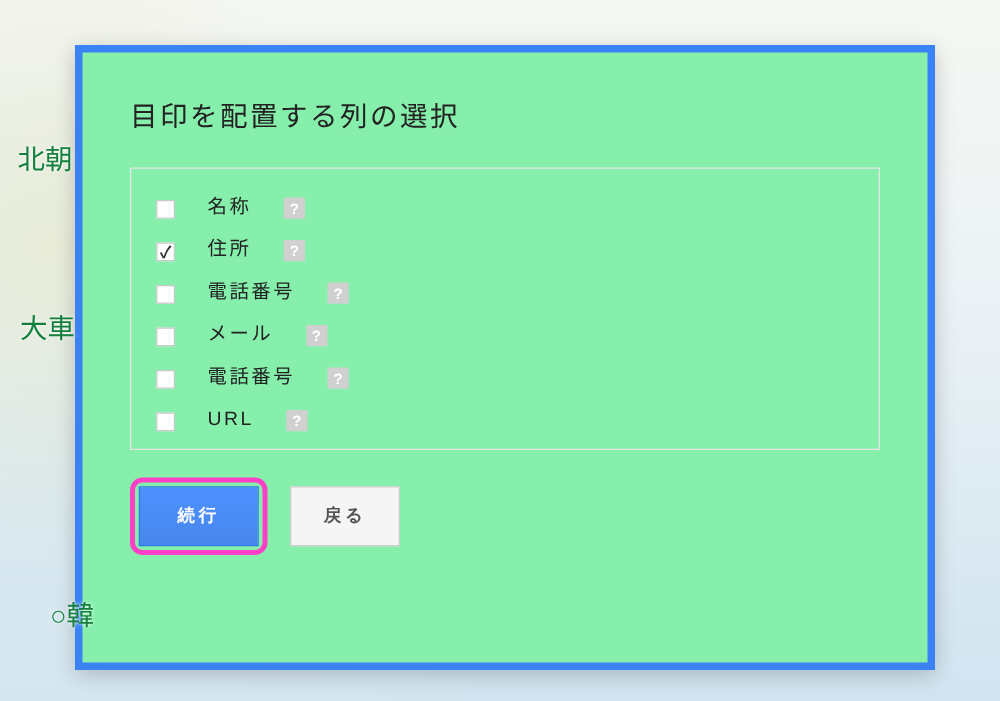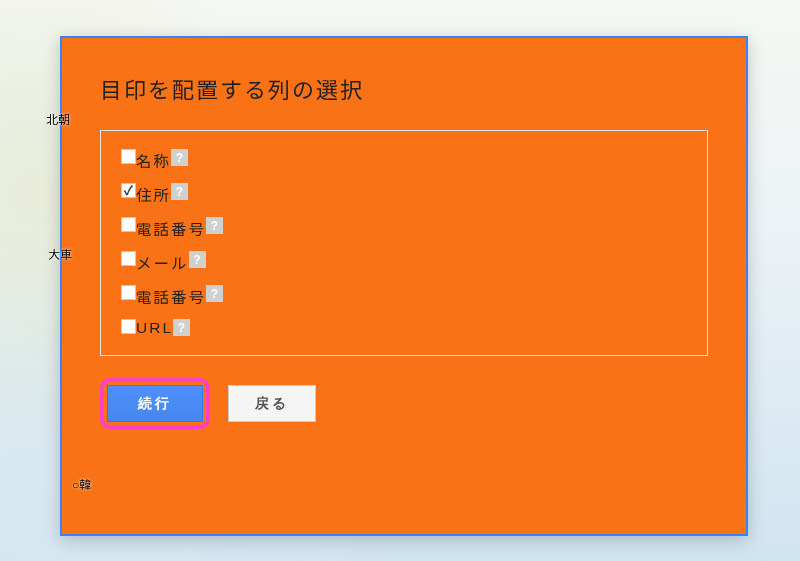--- a/index.html
+++ b/index.html
@@ -10,47 +10,46 @@
       position: relative; overflow: hidden;
     }
     .map-bg {
       position: absolute; inset: 0;
       background:
         radial-gradient(circle at 5% 35%, #e8ecd8 0%, transparent 30%),
         radial-gradient(circle at 10% 75%, #d8e8f0 0%, transparent 40%),
         linear-gradient(180deg, #f5f7f2 0%, #ecf2f5 40%, #d0e4f0 100%);
     }
     .map-label {
-      position: absolute; color: #000000; font-size: 12px;
+      position: absolute; color: #15803d; font-size: 22px;
       text-shadow: 0 0 3px #fff;
-      margin-left: 32px;
     }
     .dialog {
       position: absolute; left: 60px; top: 36px;
       width: 688px; height: 500px;
-      background: #f97316; border: 2px solid #3b82f6;
+      background: #86efac; border: 6px solid #3b82f6;
       box-shadow: 0 4px 16px rgba(0,0,0,0.2);
       padding: 34px 38px;
       display: flex; flex-direction: column;
     }
     .dialog-title {
       font-size: 22px; color: #222; font-weight: normal;
       letter-spacing: 2px; margin-bottom: 26px;
     }
     .dialog-desc {
       font-size: 15.5px; color: #222; line-height: 1.7;
       letter-spacing: 1px; margin-bottom: 22px;
     }
     .option-box {
       border: 1px solid #e5e5e5;
       padding: 18px 20px 14px 20px;
       margin-bottom: 22px;
     }
     .option-row {
-      display: flex; align-items: flex-start; gap: 0;
+      display: flex; align-items: flex-end; gap: 26px;
       margin-bottom: 12px; height: 22px;
     }
     .option-row:last-child { margin-bottom: 0; }
     .chk {
       width: 15px; height: 15px;
       border: 1.5px solid #c8c8c8; background: #fff;
       display: inline-flex; align-items: center; justify-content: center;
       cursor: pointer; flex-shrink: 0;
     }
     .chk.checked::after {
@@ -64,21 +63,21 @@
     .help-icon {
       width: 17px; height: 17px; background: #d0d0d0;
       display: inline-flex; align-items: center; justify-content: center;
       color: #fff; font-size: 12px; font-weight: bold;
       cursor: pointer; flex-shrink: 0;
     }
     .button-row {
       display: flex; align-items: center; gap: 18px;
     }
     .btn {
-      height: 37px; padding: 0 26px;
+      height: 48px; padding: 0 26px;
       border: 1px solid #ccc; background: #f5f5f5;
       color: #555; font-size: 14px; font-weight: bold;
       letter-spacing: 3px; cursor: pointer;
       display: inline-flex; align-items: center; justify-content: center;
     }
     .btn.primary {
       background: linear-gradient(#4d90fe, #4787ed);
       border: 1px solid #3079ed; color: #fff;
       padding: 0 30px;
     }

